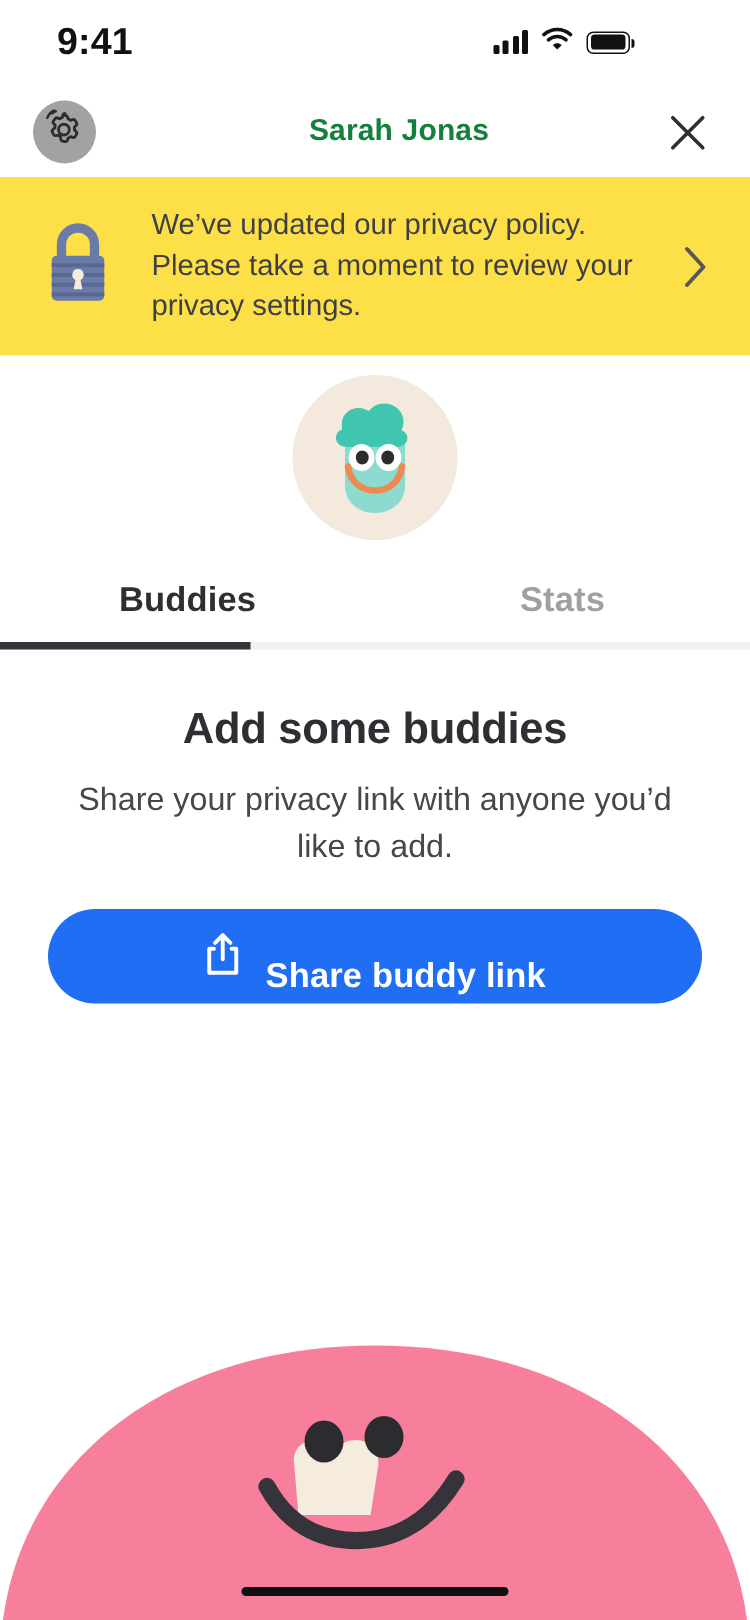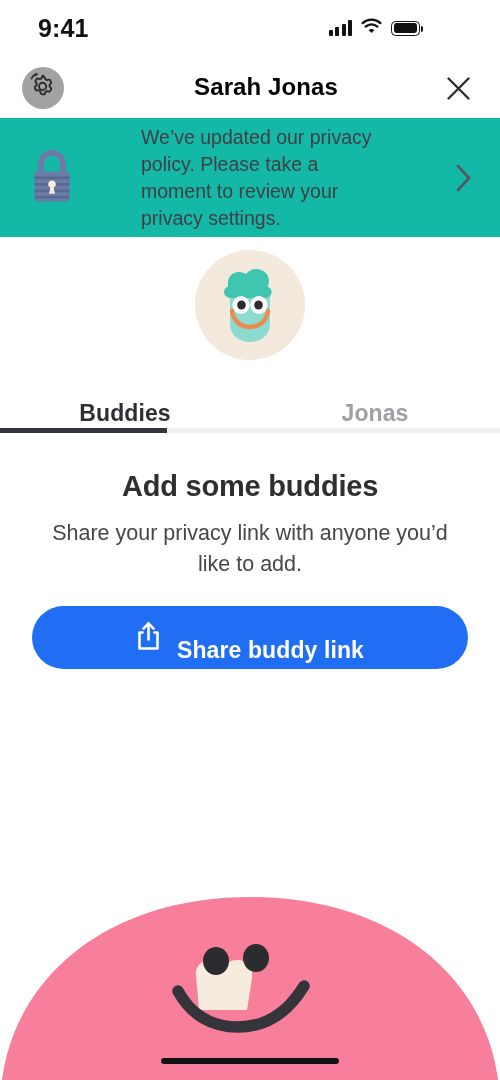--- a/index.html
+++ b/index.html
@@ -77,23 +77,23 @@
     top: 56px; left: 0;
     width: 500px; height: 62px;
     display: flex;
     align-items: center;
     z-index: 5;
   }
   .nav-title {
     position: absolute;
     left: 0; right: 0;
     text-align: center;
-    font-size: 24px;
-    font-weight: 700;
-    color: #000000;
+    font-size: 20px;
+    font-weight: 700;
+    color: #15803d;
     letter-spacing: 0.1px;
     padding-left: 32px;
   }
   .settings-avatar {
     position: absolute;
     left: 22px; top: 11px;
     width: 42px; height: 42px;
     border-radius: 50%;
     background: #a2a2a2;
     display: flex;
@@ -108,26 +108,25 @@
     display: flex;
     align-items: center;
     justify-content: center;
   }
 
   
   .banner {
     position: absolute;
     top: 118px; left: 0;
     width: 500px; height: 119px;
-    background: #14b8a6;
+    background: #fde047;
     display: flex;
     align-items: center;
     padding: 0 20px 0 28px;
     z-index: 4;
-    gap: 40px;
   }
   .lock-icon { flex: 0 0 auto; width: 48px; }
   .banner-text {
     flex: 1 1 auto;
     padding: 0 12px 0 25px;
     font-size: 19.5px;
     line-height: 27px;
     color: #3f3f45;
   }
   .banner-chevron { flex: 0 0 auto; width: 34px; display: flex; justify-content: center; }
@@ -154,21 +153,21 @@
   .tabs {
     position: absolute;
     top: 372px; left: 0;
     width: 500px; height: 61px;
     display: flex;
     z-index: 3;
   }
   .tab {
     flex: 1 1 0;
     display: flex;
-    align-items: flex-end;
+    align-items: center;
     justify-content: center;
     font-size: 23px;
     font-weight: 700;
     color: #a0a0a4;
     letter-spacing: 0.1px;
     padding-bottom: 6px;
   }
   .tab.active { color: #2e2e33; }
   .tab-track {
     position: absolute;
@@ -327,21 +326,21 @@
       <ellipse cx="63.5" cy="55" rx="4.3" ry="4.6" fill="#2b2b30"></ellipse>
       <path d="M37 61c1.5 10 8.5 16 18 16s16.5-6 18-16" stroke="#ed8a4f" stroke-width="4.4" stroke-linecap="round" fill="none"></path>
     </svg>
   </div>
 
   <div class="tabs">
     <div class="tab active">
       <span>Buddies</span>
     </div>
     <div class="tab">
-      <span>Jonas</span>
+      <span>Stats</span>
     </div>
   </div>
   <div class="tab-track">
     <div class="tab-indicator"></div>
   </div>
 
   <div class="content">
     <div class="content-title">Add some buddies</div>
     <div class="content-sub">Share your privacy link with anyone you’d like to add.</div>
     <button class="share-btn">

